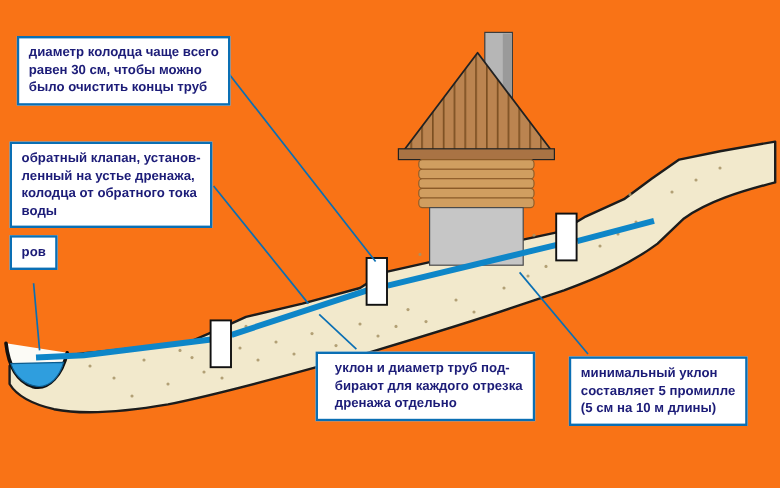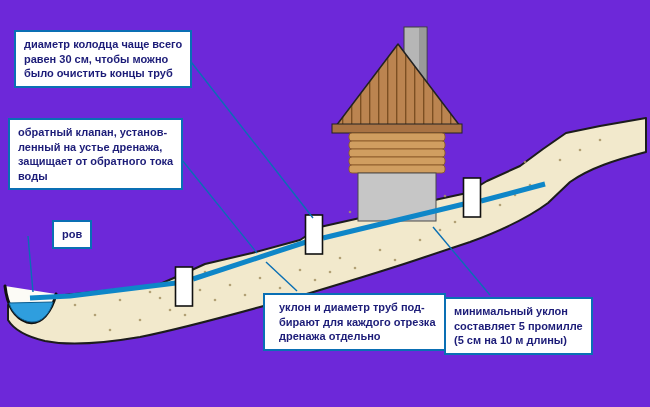--- a/index.html
+++ b/index.html
@@ -3,21 +3,21 @@
 <meta charset="utf-8">
 <style>
   * { margin:0; padding:0; box-sizing:border-box; }
   body {
     font-family:"Liberation Sans", sans-serif;
     background:#ffffff;
   }
   .canvas {
     position:relative;
     width:650px; height:407px;
-    background:#6d28d9;
+    background:#f97316;
     overflow:hidden;
   }
   .canvas > svg { position:absolute; left:0; top:0; }
 
   .note {
     position:absolute;
     display:inline-block;
     white-space:pre;
     background:#ffffff;
     border:2px solid var(--annotation-border,#0a6fb4);
@@ -154,26 +154,26 @@
       <line class="callout" x1="490" y1="295" x2="433" y2="227"></line>
     </g>
   </svg>
 
   <div class="note" style="left:14px; top:30px;">диаметр колодца чаще всего
 равен 30 см, чтобы можно
 было очистить концы труб</div>
 
   <div class="note" style="left:8px; top:118px;">обратный клапан, установ-
 ленный на устье дренажа,
-защищает от обратного тока
+колодца от обратного тока
 воды</div>
 
-  <div class="note" style="left:8px; top:220px;margin-left:44px;">ров</div>
+  <div class="note" style="left:8px; top:196px;">ров</div>
 
   <div class="note" style="left:263px; top:293px;padding-left:14px;">уклон и диаметр труб под-
 бирают для каждого отрезка
 дренажа отдельно</div>
 
-  <div class="note" style="left:444px; top:297px;">минимальный уклон
+  <div class="note" style="left:474px; top:297px;">минимальный уклон
 составляет 5 промилле
 (5 см на 10 м длины)</div>
 
 </div>
 
 </body></html>

